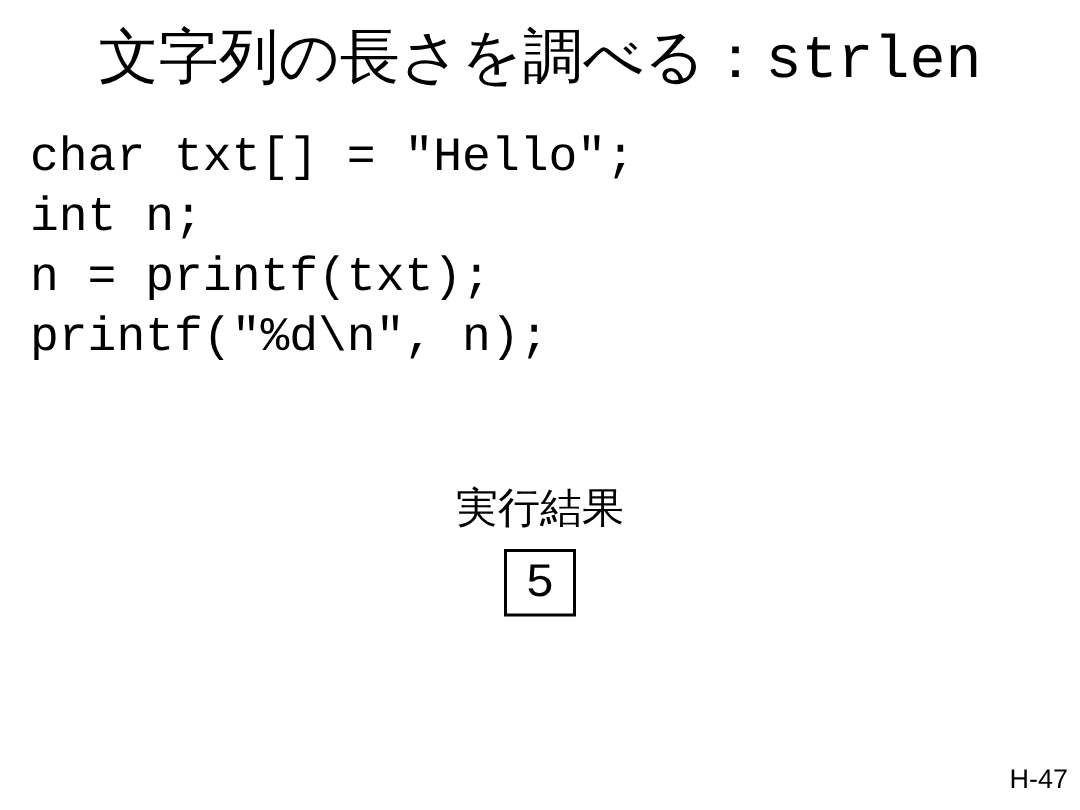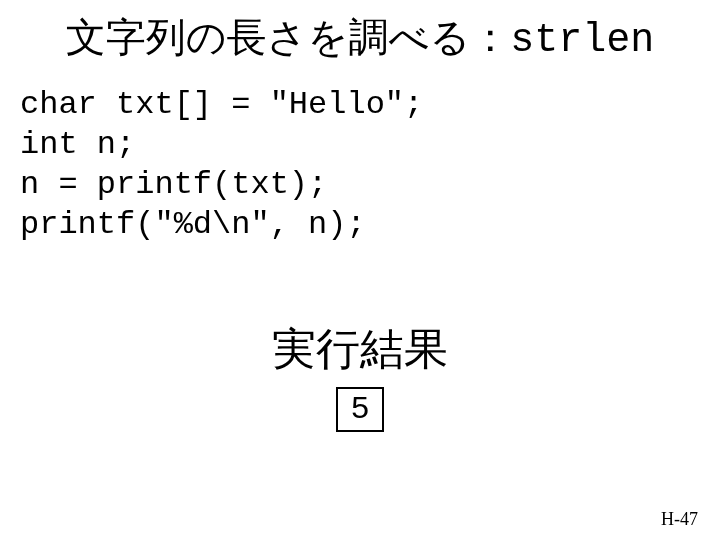--- a/index.html
+++ b/index.html
@@ -35,36 +35,36 @@
     font-family: "Lucida Console", "Courier New", monospace;
     font-size: 32px;
     line-height: 1.25;
     white-space: pre;
   }
   .result-block {
     text-align: center;
     margin-top: 75px;
   }
   .result-label {
-    font-size: 44px;
+    font-size: 28px;
     margin-top: 18px;
   }
   .result-box {
     display: inline-block;
     border: 2px solid #000;
     font-family: "Lucida Console", "Courier New", monospace;
     font-size: 32px;
     padding: 2px 12px;
     margin-top: 8px;
   }
   .page-num {
     position: absolute;
-    right: 22px;
+    right: 8px;
     bottom: 10px;
-    font-family: Liberation Serif, serif;
+    font-family: Liberation Sans, sans-serif;
     font-size: 18px;
   }
 </style>
 </head>
 <body>
 
 <div class="slide">
 
   <div class="title">
     <span>文字列の長さを調べる：</span><span class="mono">strlen</span>

